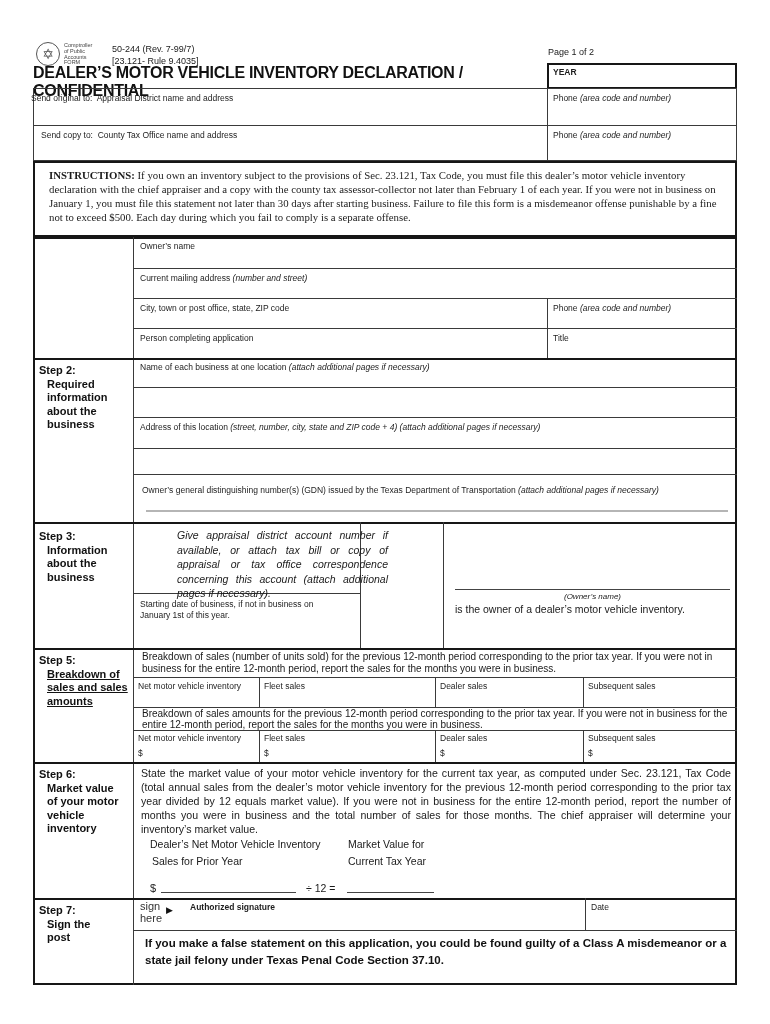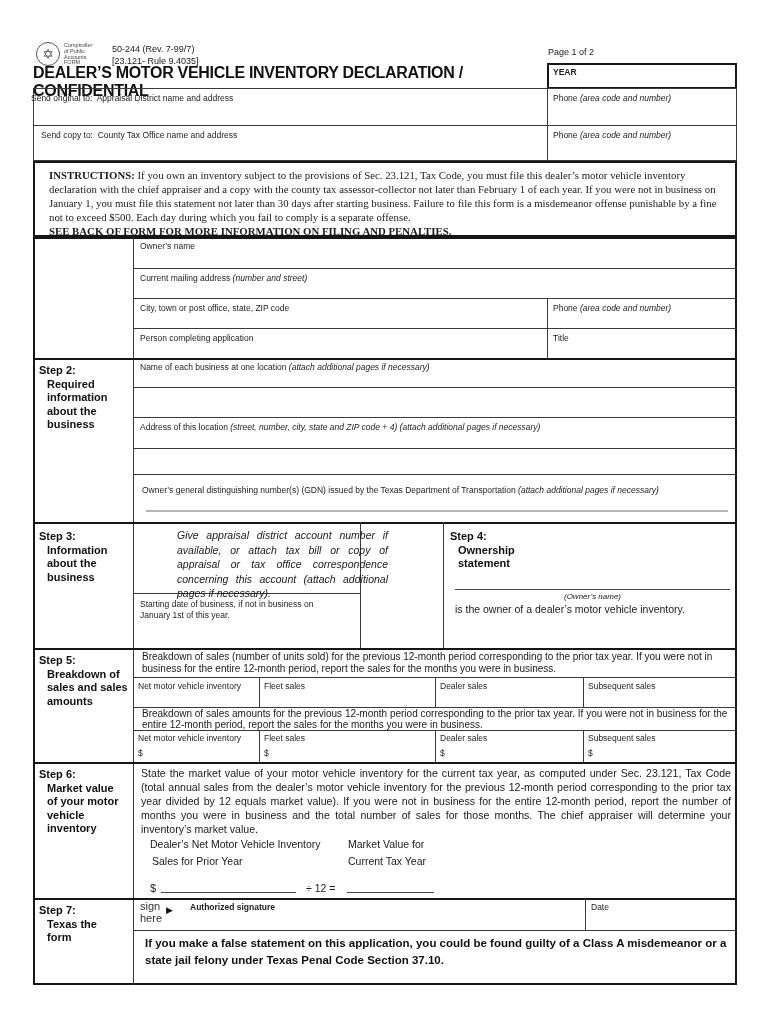--- a/index.html
+++ b/index.html
@@ -62,21 +62,20 @@
   </div>
 
   <div class="abs lab" style="left:41px; top:130px; white-space:pre-wrap;"><span>Send copy to:  County Tax Office name and address</span></div>
   <div class="abs lab" style="left:553px; top:130px;">
     <span>Phone </span><span class="hint">(area code and number)</span>
   </div>
 
   <div class="box2" style="left:33px; top:161px; width:704px; height:76px;font-family:Liberation Serif, serif;">
     <div class="body-txt" style="padding:5px 12px 0 14px;">
       <span style="font-weight:bold;">INSTRUCTIONS:</span><span>  If you own an inventory subject to the provisions of Sec. 23.121, Tax Code, you must file this dealer’s motor vehicle inventory declaration with the chief appraiser and a copy with the county tax assessor-collector not later than February 1 of each year. If you were not in business on January 1, you must file this statement not later than 30 days after starting business. Failure to file this form is a misdemeanor offense punishable by a fine not to exceed $500. Each day during which you fail to comply is a separate offense.</span>
-      <div style="font-weight:bold;">SEE BACK OF FORM FOR MORE INFORMATION ON FILING AND PENALTIES.</div>
     </div>
   </div>
 
   <div class="box2" style="left:33px; top:237px; width:704px; height:748px;"></div>
   <div class="vl" style="left:133px; top:237px; height:748px;"></div>
 
   <div class="hl2" style="left:33px; top:358px; width:704px;"></div>
   <div class="hl2" style="left:33px; top:522px; width:704px;"></div>
   <div class="hl2" style="left:33px; top:648px; width:704px;"></div>
   <div class="hl2" style="left:33px; top:762px; width:704px;"></div>
@@ -125,32 +124,28 @@
     <div class="stepsub" style="width:80px;">Information about the business</div>
   </div>
 
   <div class="vl" style="left:360px; top:522px; height:126px;"></div>
   <div class="vl" style="left:443px; top:522px; height:126px;"></div>
   <div class="hl" style="left:133px; top:593px; width:227px;"></div>
 
   <div class="abs hint" style="left:141px; top:528px; width:211px; font-size:10.5px; line-height:14.5px; text-align:justify;margin-left:36px;"><span>Give appraisal district account number if available, or attach tax bill or copy of appraisal or tax office correspondence concerning this account (attach additional pages if necessary).</span></div>
   <div class="abs lab" style="left:140px; top:599px; width:200px; line-height:11px;"><span>Starting date of business, if not in business on January 1st of this year.</span></div>
 
-  <div class="abs" style="left:450px; top:530px; width:88px;">
-    <div class="steplab">Step 4:</div>
-    <div class="stepsub" style="width:78px;">Ownership statement</div>
-  </div>
 
   <div class="sig-line" style="left:455px; top:589px; width:275px;"></div>
   <div class="abs hint" style="left:455px; top:592px; width:275px; text-align:center; font-size:8px;">(Owner’s name)</div>
   <div class="abs" style="left:455px; top:603px; font-size:10.5px;">is the owner of a dealer’s motor vehicle inventory.</div>
 
   <div class="abs" style="left:39px; top:654px; width:96px;">
     <div class="steplab">Step 5:</div>
-    <div class="stepsub" style="width:90px;">Breakdown of sales and sales amounts</div>
+    <div class="stepsub" style="width:90px;text-decoration:underline;">Breakdown of sales and sales amounts</div>
   </div>
 
   <div class="hl" style="left:133px; top:677px; width:604px;"></div>
   <div class="hl" style="left:133px; top:707px; width:604px;"></div>
   <div class="hl" style="left:133px; top:730px; width:604px;"></div>
 
   <div class="vl" style="left:259px; top:677px; height:30px;"></div>
   <div class="vl" style="left:435px; top:677px; height:30px;"></div>
   <div class="vl" style="left:583px; top:677px; height:30px;"></div>
 
@@ -189,21 +184,21 @@
   <div class="abs" style="left:348px; top:838px; font-size:10.5px;">Market Value for</div>
   <div class="abs" style="left:348px; top:855px; font-size:10.5px;">Current Tax Year</div>
 
   <div class="abs" style="left:150px; top:882px; font-size:11px;">$</div>
   <div class="sig-line" style="left:161px; top:892px; width:135px;"></div>
   <div class="abs" style="left:306px; top:882px; font-size:10.5px;">÷  12 =</div>
   <div class="sig-line" style="left:347px; top:892px; width:87px;"></div>
 
   <div class="abs" style="left:39px; top:904px; width:92px;">
     <div class="steplab">Step 7:</div>
-    <div class="stepsub" style="width:70px;">Texas the form</div>
+    <div class="stepsub" style="width:70px;">Sign the post</div>
   </div>
 
   <div class="hl" style="left:133px; top:930px; width:604px;"></div>
   <div class="vl" style="left:585px; top:898px; height:32px;"></div>
 
   <div class="abs" style="left:140px; top:901px; font-size:11px; line-height:11.5px; color:#333;">
     <div>sign</div>
     <div>here</div>
   </div>
   <div class="abs" style="left:166px; top:905px; font-size:9px; color:#111;">▶</div>

